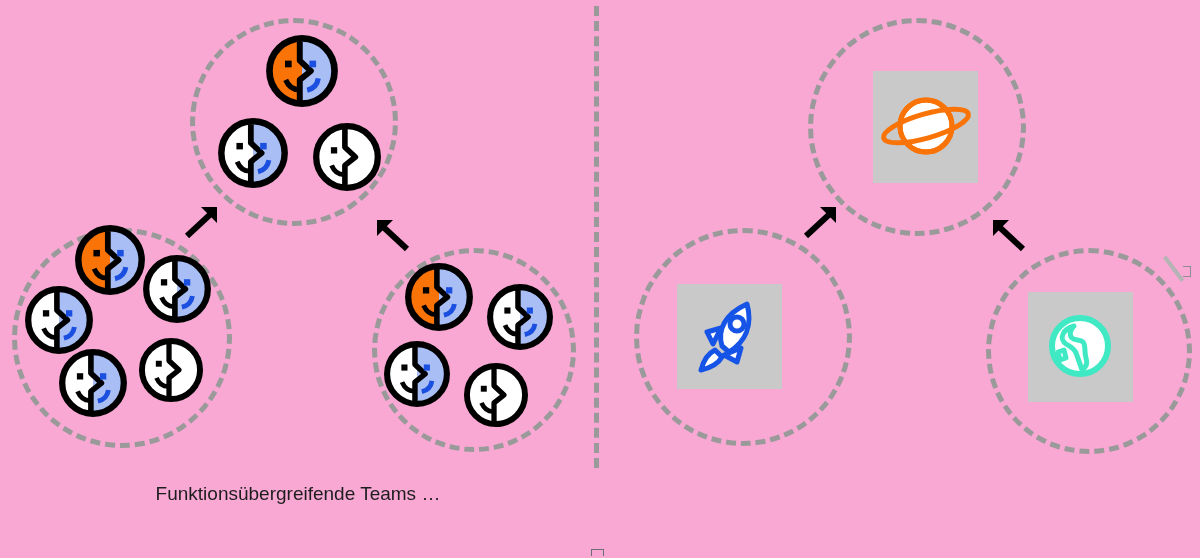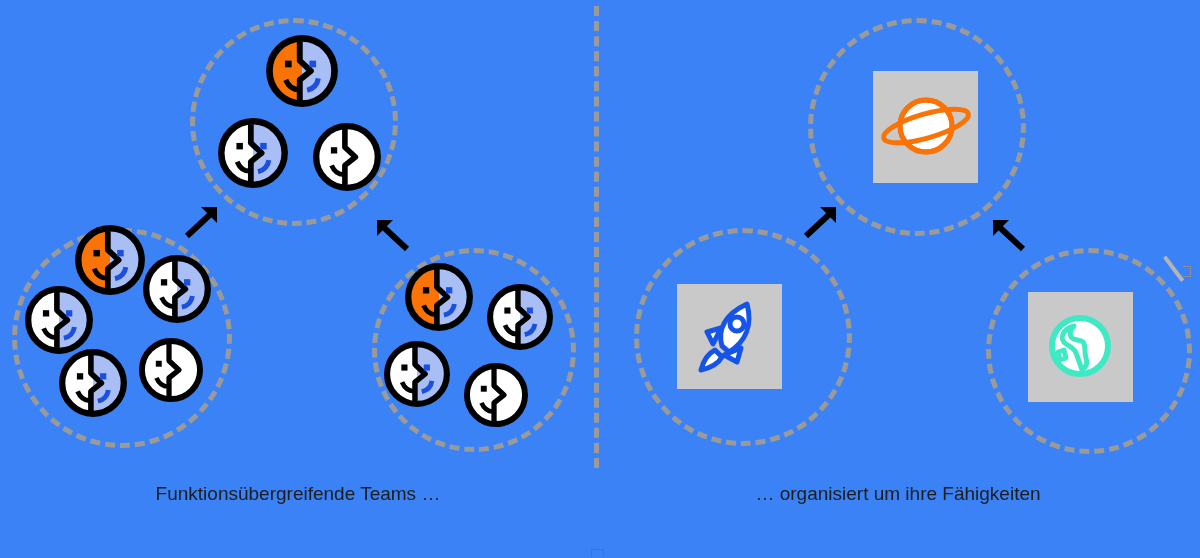--- a/index.html
+++ b/index.html
@@ -9,21 +9,21 @@
     background: #ffffff;
   }
   body {
     font-family: "Liberation Sans", sans-serif;
     color: #1a1a1a;
   }
   #slide {
     position: relative;
     width: 1200px;
     height: 558px;
-    background: #3b82f6;
+    background: #f9a8d4;
     overflow: hidden;
   }
   .panel { position: absolute; top: 0; height: 558px; }
   #left-panel  { left: 0;   width: 596px; }
   #right-panel { left: 596px; width: 604px; }
 
   
   #divider {
     position: absolute;
     left: 594px;
@@ -330,21 +330,20 @@
       </svg>
     </div>
 
     <div class="arrow" style="left:391px; top:216px; width:40px; height:36px;">
       <svg viewBox="0 0 40 36">
         <path d="M36 33 L8 7" stroke="#000000" stroke-width="6" fill="none"></path>
         <path d="M6 4 L6 20 L22 4 Z" fill="#000000"></path>
       </svg>
     </div>
 
-    <div class="caption" style="left:0; top:482px; width:604px;">… organisiert um ihre Fähigkeiten</div>
   </div>
 
   <div id="divider"></div>
   <div id="divider-artifact"></div>
   <div id="edge-artifact">
     <div class="slash"></div>
     <div class="dotmark"></div>
   </div>
 
 </div>

